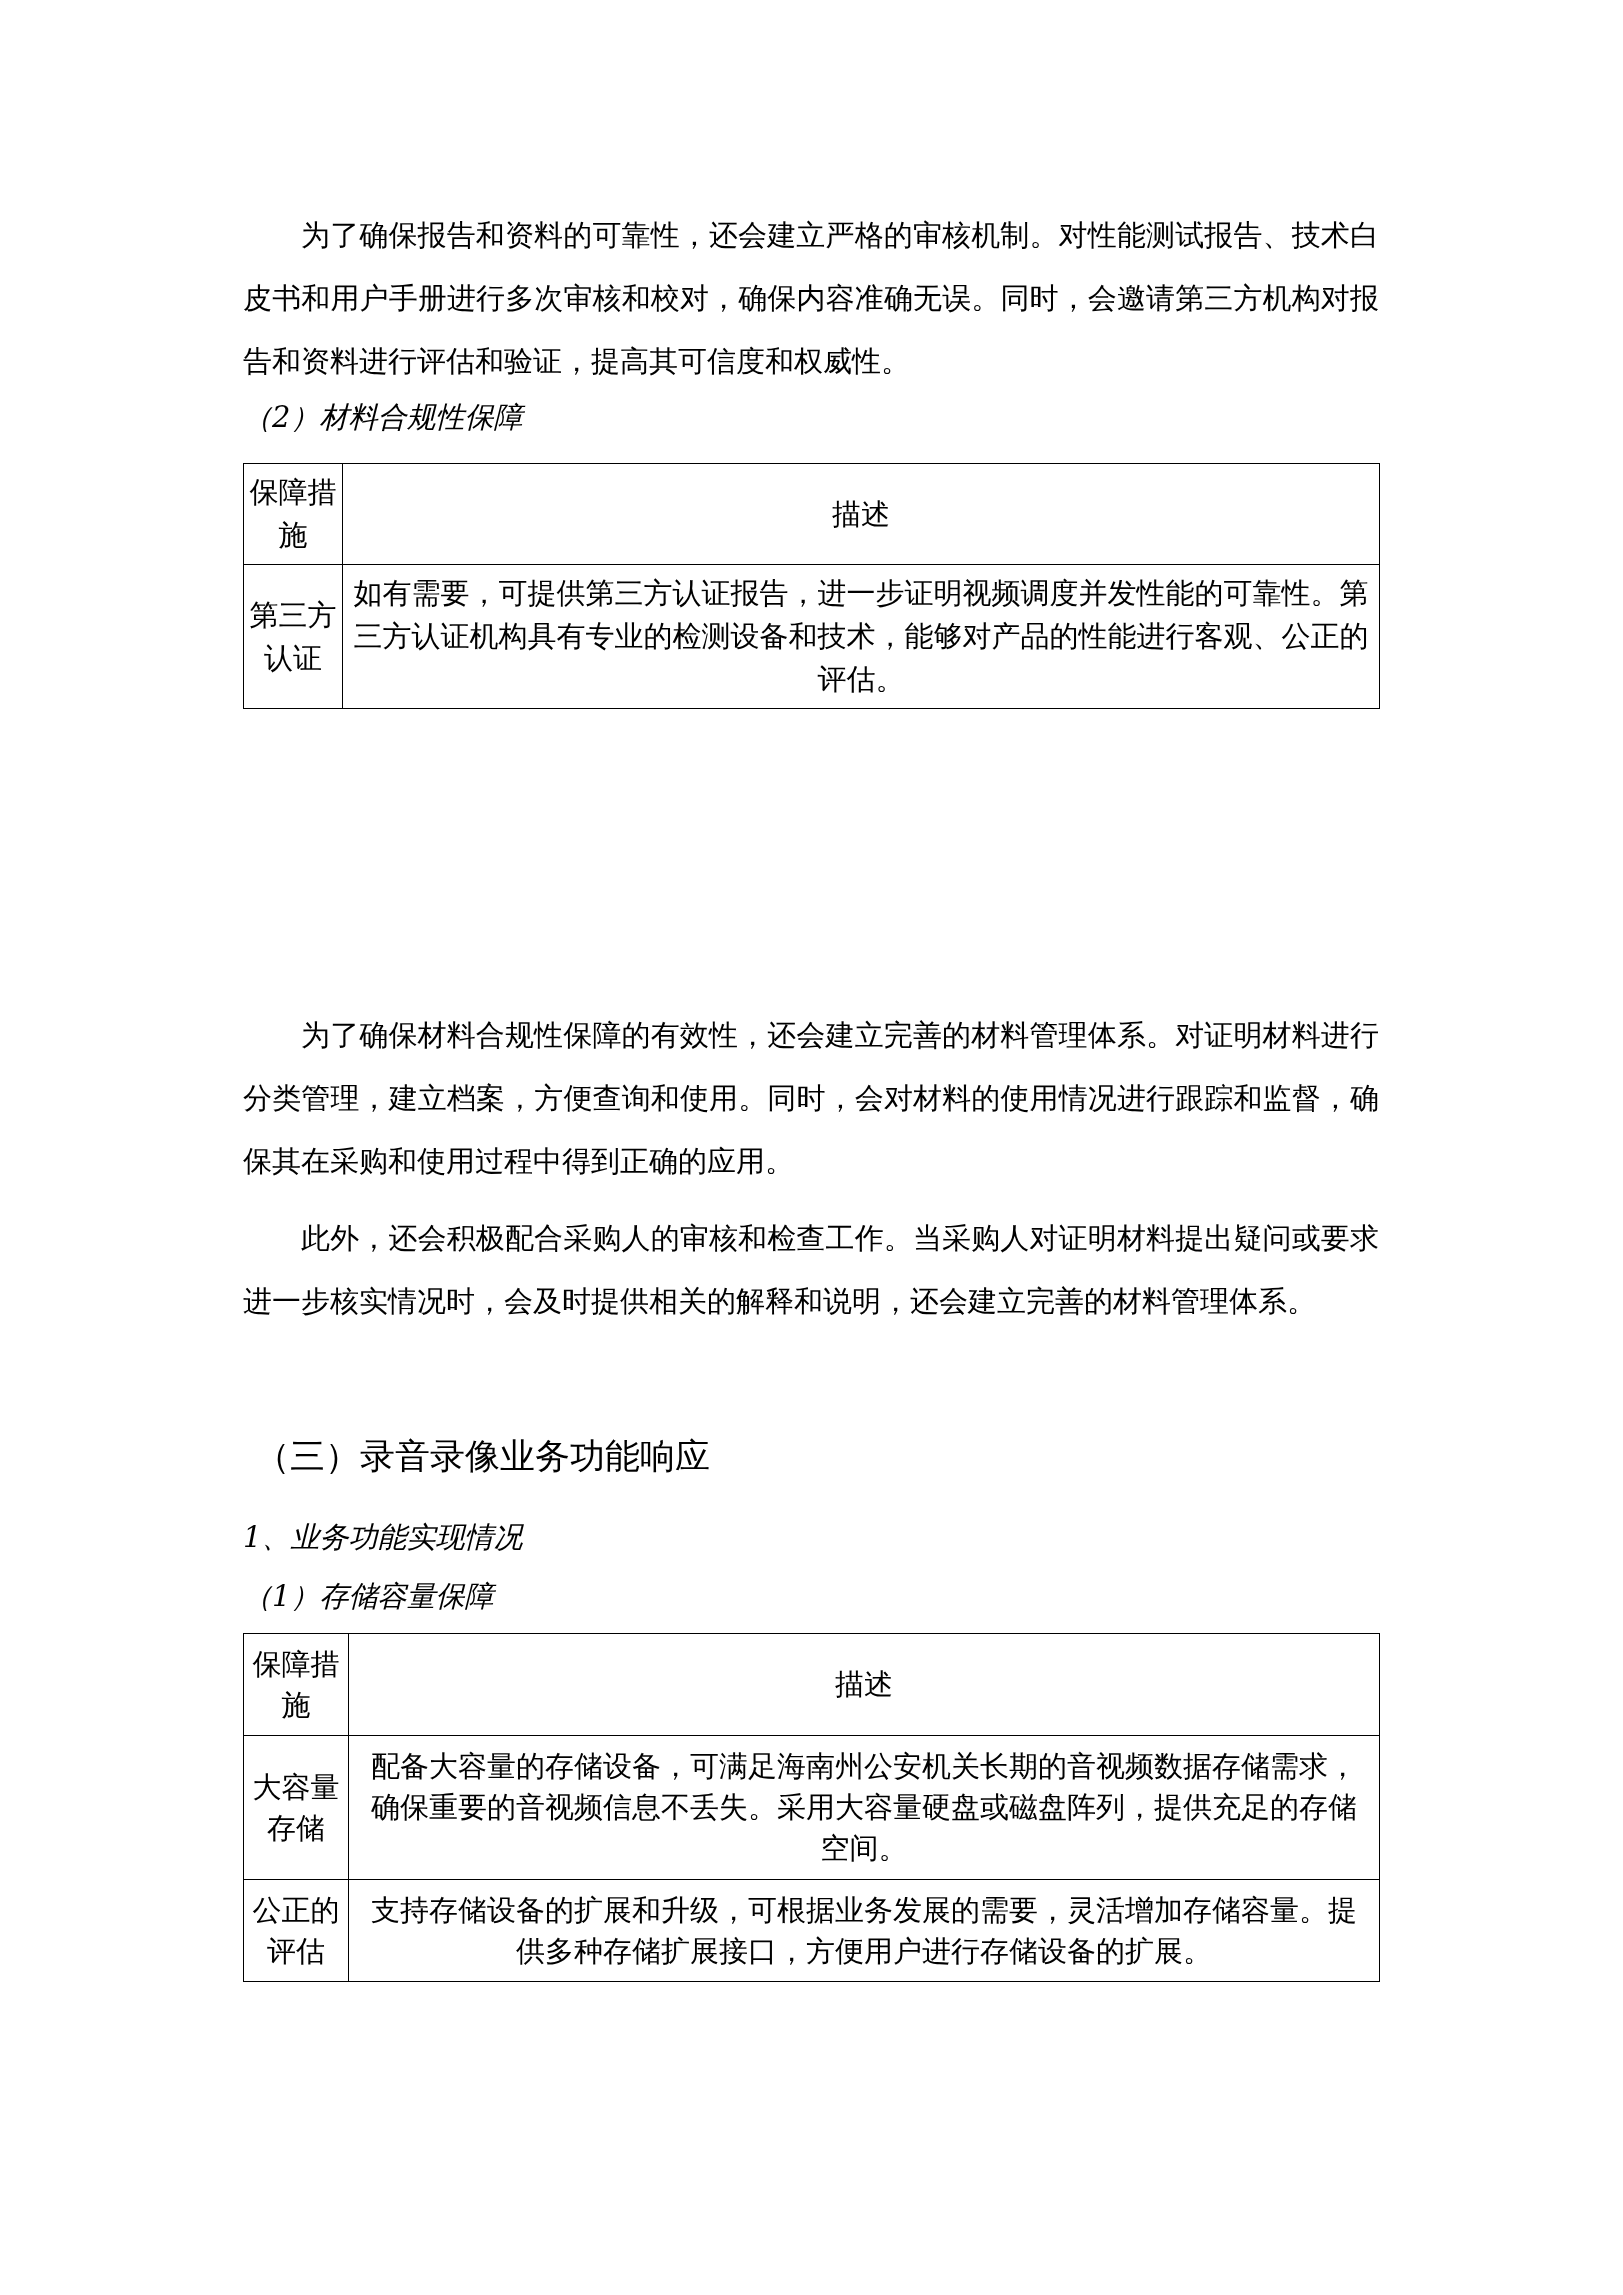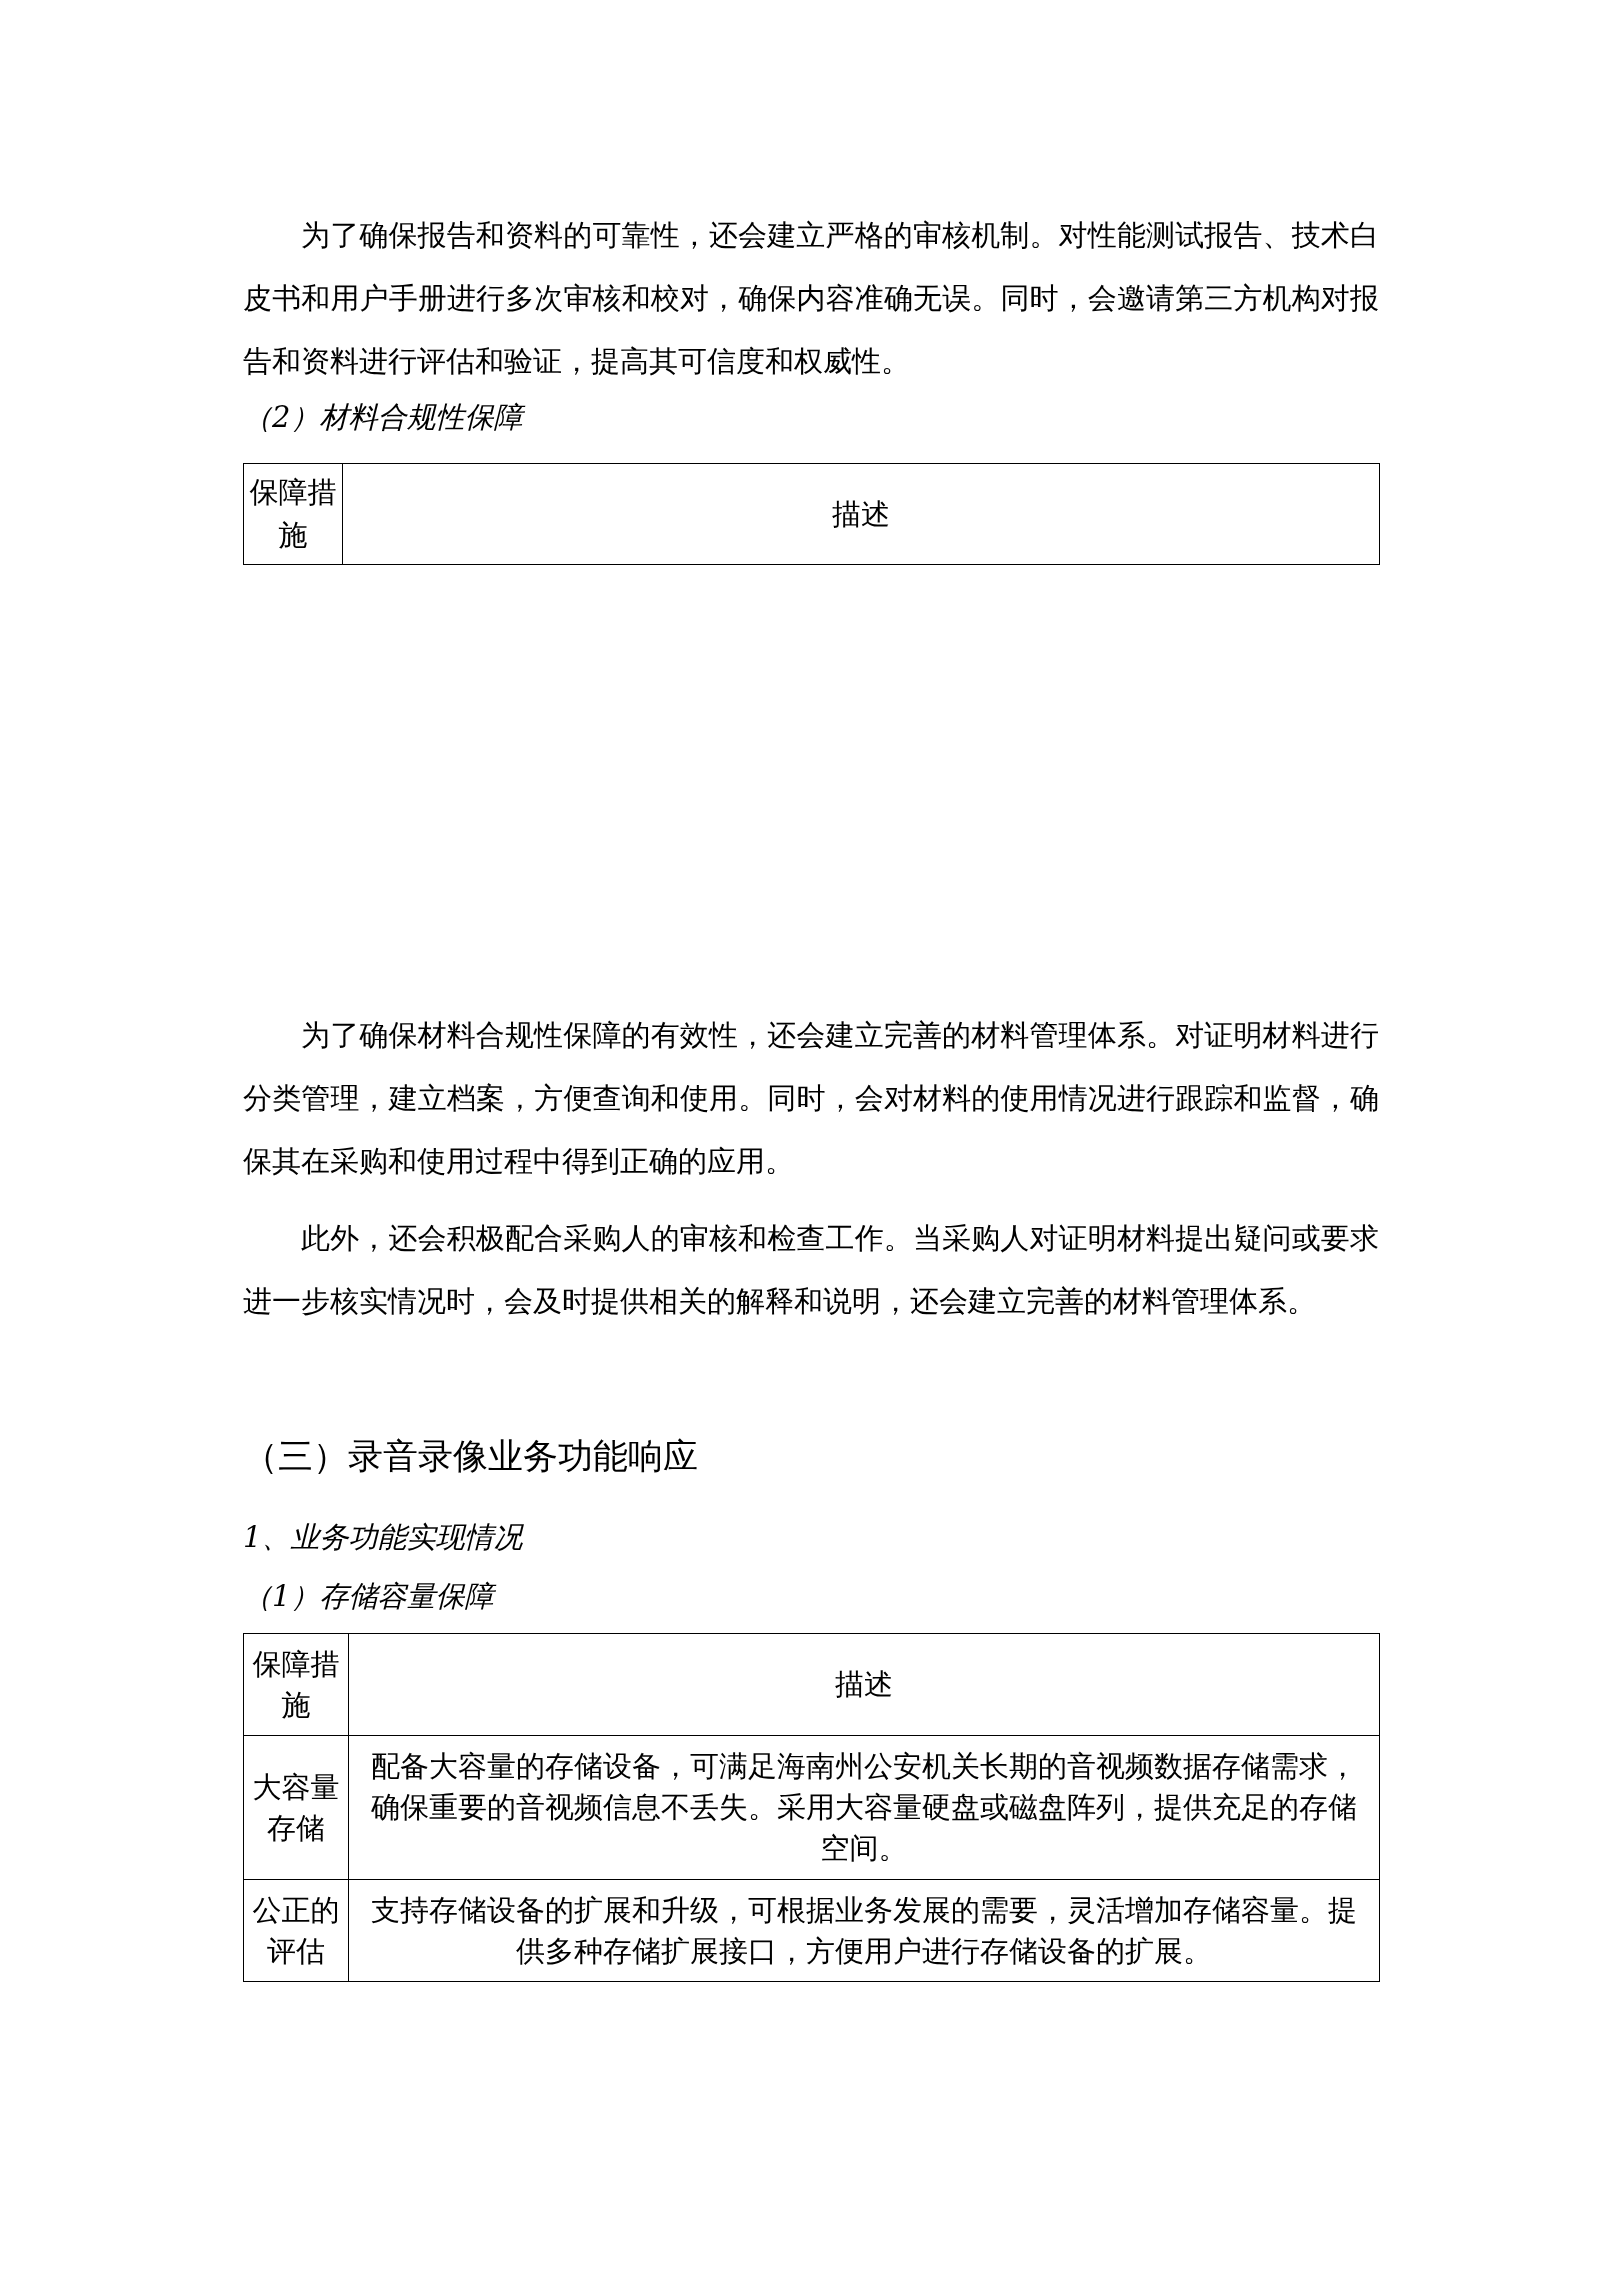--- a/index.html
+++ b/index.html
@@ -2,21 +2,21 @@
 <html style="font-size:10.5px"><head>
 <meta charset="utf-8">
 <style>
   html, body { margin: 0; padding: 0; background: #ffffff; }
   body { width: 1623px; height: 2295px; position: relative; overflow: hidden;
          font-family: "DejaVu Serif", "Liberation Serif", serif; color: #000; }
   .page { position: absolute; left: 243px; top: 0; width: 1136px; }
   .para { position: absolute; left: 0; width: 1136px; font-size: 29px; line-height: 63px;
           text-indent: 58px; text-align: justify; margin: 0; letter-spacing: 0px; }
   .h-sub { position: absolute; left: 0; font-size: 29px; line-height: 39px; margin: 0; white-space: nowrap; font-style: italic; }
-  .h-sec { position: absolute; left: 0; font-size: 35px; line-height: 46px; margin: 0; white-space: nowrap; }
+  .h-sec { position: absolute; left: 12px; font-size: 35px; line-height: 46px; margin: 0; white-space: nowrap; }
   table.gt { position: absolute; left: 0; border-collapse: collapse; table-layout: fixed; width: 1136px; }
   table.gt td { border: 1.3px solid #000; font-size: 29px; text-align: center; vertical-align: middle;
                 padding: 6.5px 7.9px; box-sizing: border-box; }
   #t1 td { line-height: 43px; }
   #t2 td { line-height: 41px; }
   table.gt td.c1 { padding: 5.2px 3.9px; }
 </style>
 </head>
 <body>
 
@@ -28,20 +28,24 @@
 
   <table class="gt" id="t1" style="top:463px;">
     <colgroup>
         <col style="width:99px">
         <col style="width:1037px">
       </colgroup>
     <tbody>
         <tr style="height:101px;">
       <td class="c1">保障措施</td>
       <td>描述</td>
+    </tr>
+    <tr style="height:144px;">
+      <td class="c1">第三方认证</td>
+      <td>如有需要，可提供第三方认证报告，进一步证明视频调度并发性能的可靠性。第三方认证机构具有专业的检测设备和技术，能够对产品的性能进行客观、公正的评估。</td>
     </tr>
   </tbody>
     </table>
 
   <p class="para" style="top:1004px;">为了确保材料合规性保障的有效性，还会建立完善的材料管理体系。对证明材料进行分类管理，建立档案，方便查询和使用。同时，会对材料的使用情况进行跟踪和监督，确保其在采购和使用过程中得到正确的应用。</p>
 
   <p class="para" style="top:1207px;">此外，还会积极配合采购人的审核和检查工作。当采购人对证明材料提出疑问或要求进一步核实情况时，会及时提供相关的解释和说明，还会建立完善的材料管理体系。</p>
 
   <div class="h-sec" style="top:1433px;">（三）录音录像业务功能响应</div>
 

